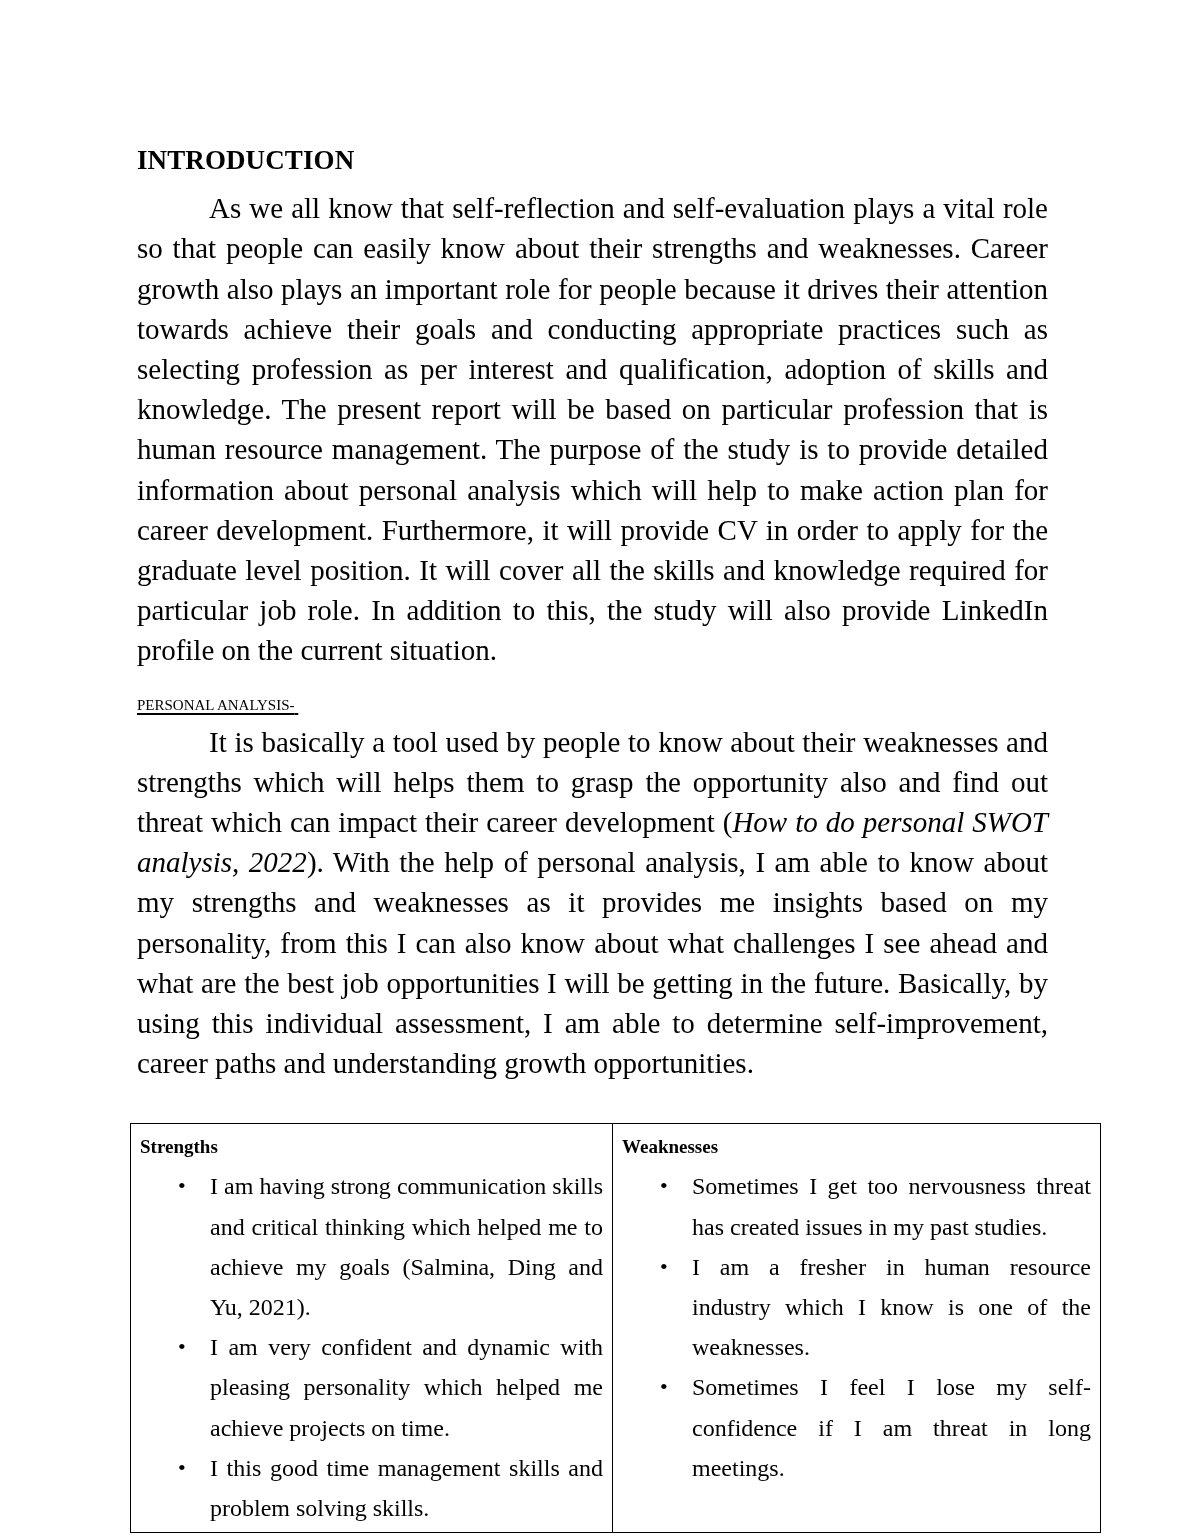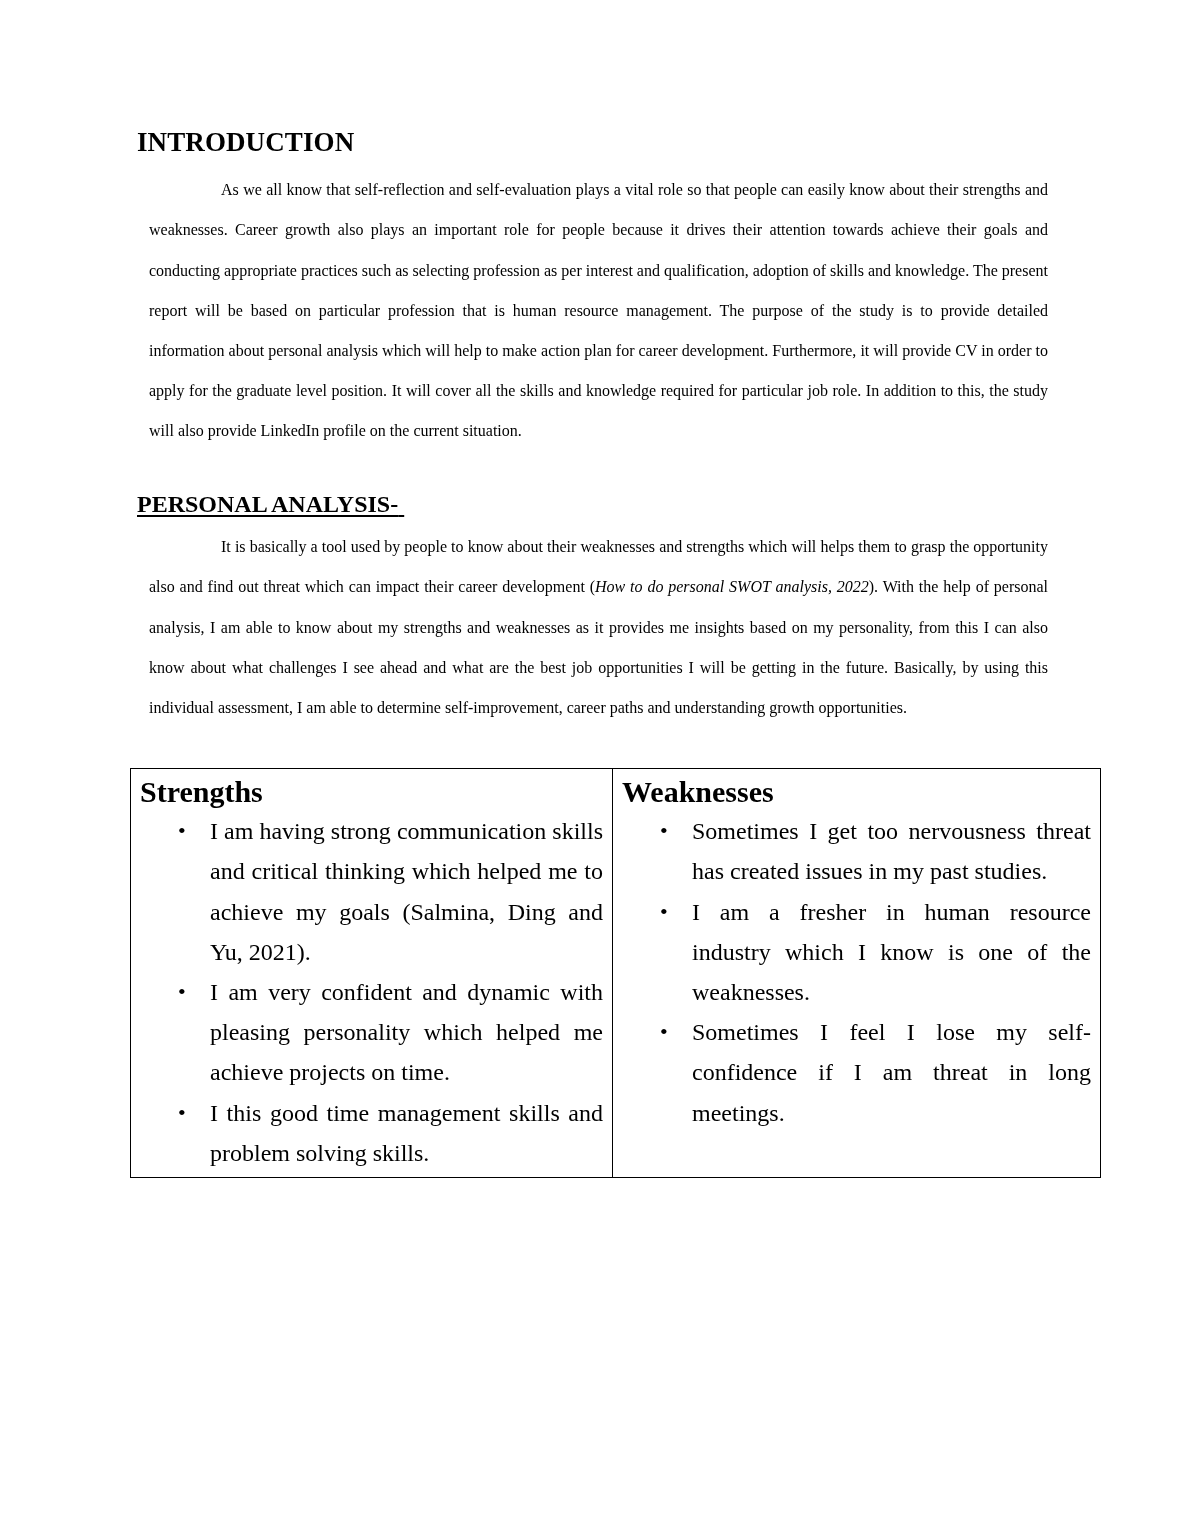--- a/index.html
+++ b/index.html
@@ -16,54 +16,54 @@
     background: #ffffff;
     box-sizing: border-box;
     overflow: hidden;
     font-family: "Liberation Serif", "DejaVu Serif", serif;
     color: #000000;
   }
 
   .content {
     position: absolute;
     left: 137px;
-    top: 125px;
+    top: 143px;
     width: 911px;
   }
 
   
   .h-intro {
     font-size: 27px;
     font-weight: bold;
     line-height: 1.3;
     margin: 0 0 10px 0;
     letter-spacing: 0.1px;
   }
 
   .h-section {
-    font-size: 24px;
-    font-weight: bold;
+    font-size: 15px;
+    font-weight: normal;
     line-height: 1.4;
-    margin: 12px 0 6px 0;
+    margin: 0 0 6px 0;
     display: block;
   }
 
   .h-section .u {
     text-decoration: underline;
     text-underline-offset: 3px;
     text-decoration-thickness: 2px;
   }
 
   
   p.body {
-    font-size: 16px;
+    font-size: 29px;
     line-height: 40.2px;
     text-align: justify;
     text-justify: inter-word;
-    margin: 0 0 0 12px;
+    margin: 0 0 0 0;
     text-indent: 72px;
     hyphens: none;
     -webkit-hyphens: none;
   }
 
   .spacer-line {
     height: 40px;
   }
 
   .spacer-small {
@@ -87,21 +87,21 @@
     padding: 6px 9px 4px 9px;
     font-size: 23.5px;
     line-height: 40.2px;
   }
 
   table.swot td.col-left { width: 463px; }
   table.swot td.col-right { width: 469px; }
 
   .cell-head {
     font-weight: bold;
-    font-size: 30px;
+    font-size: 19px;
     line-height: 34px;
     margin: 0 0 2px 0;
   }
 
   ul.swot-list {
     list-style: none;
     margin: 0;
     padding: 0;
   }
 

